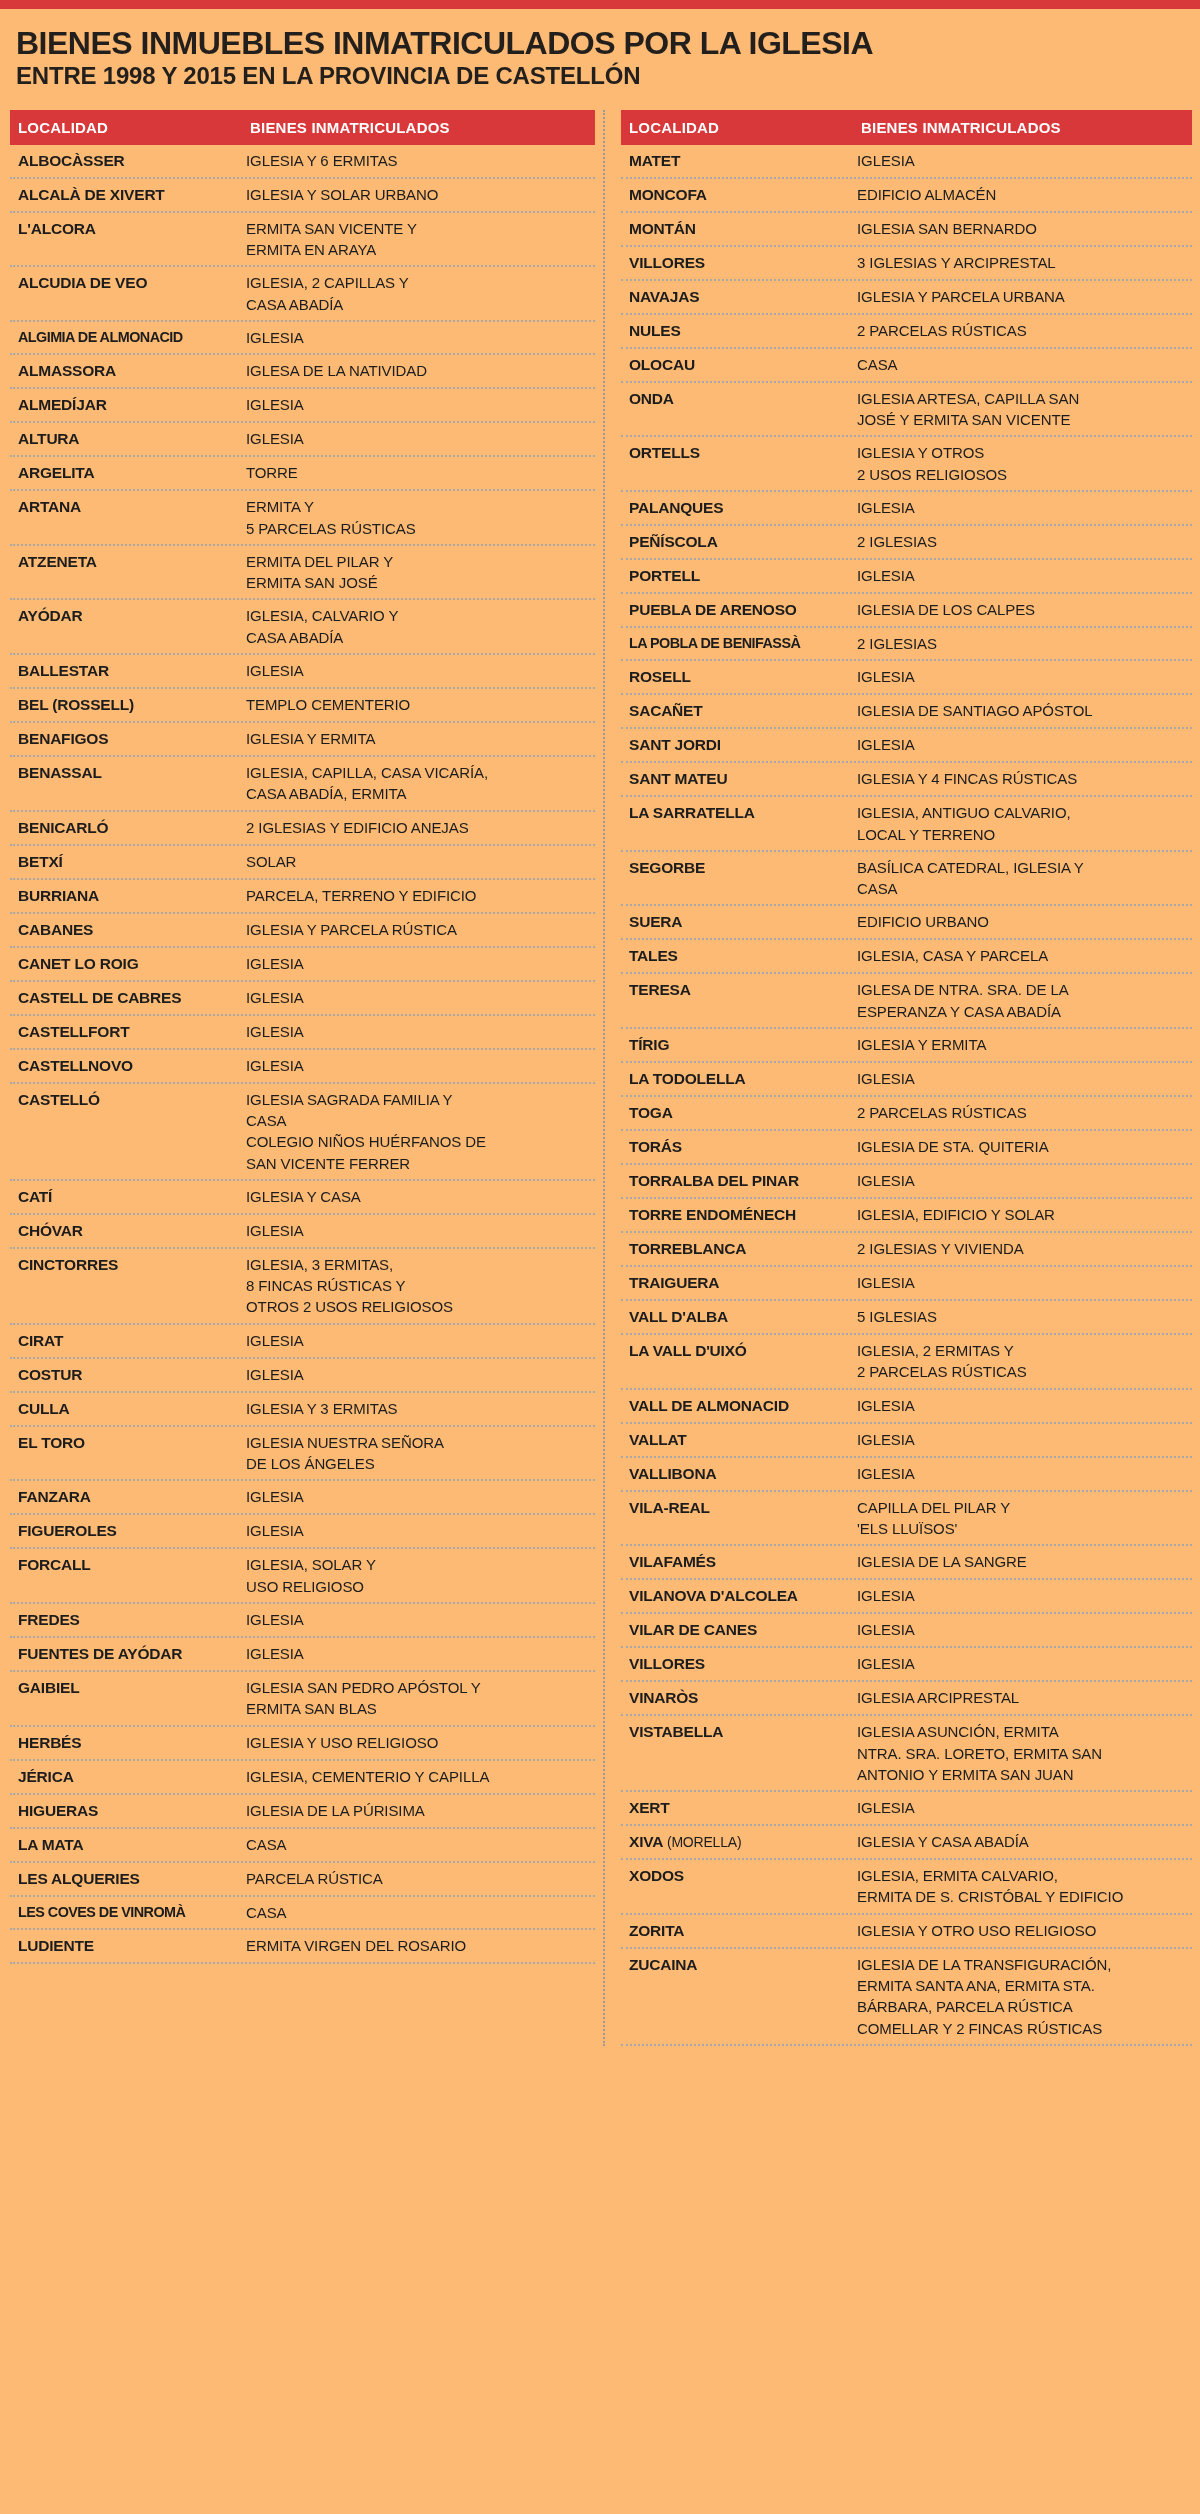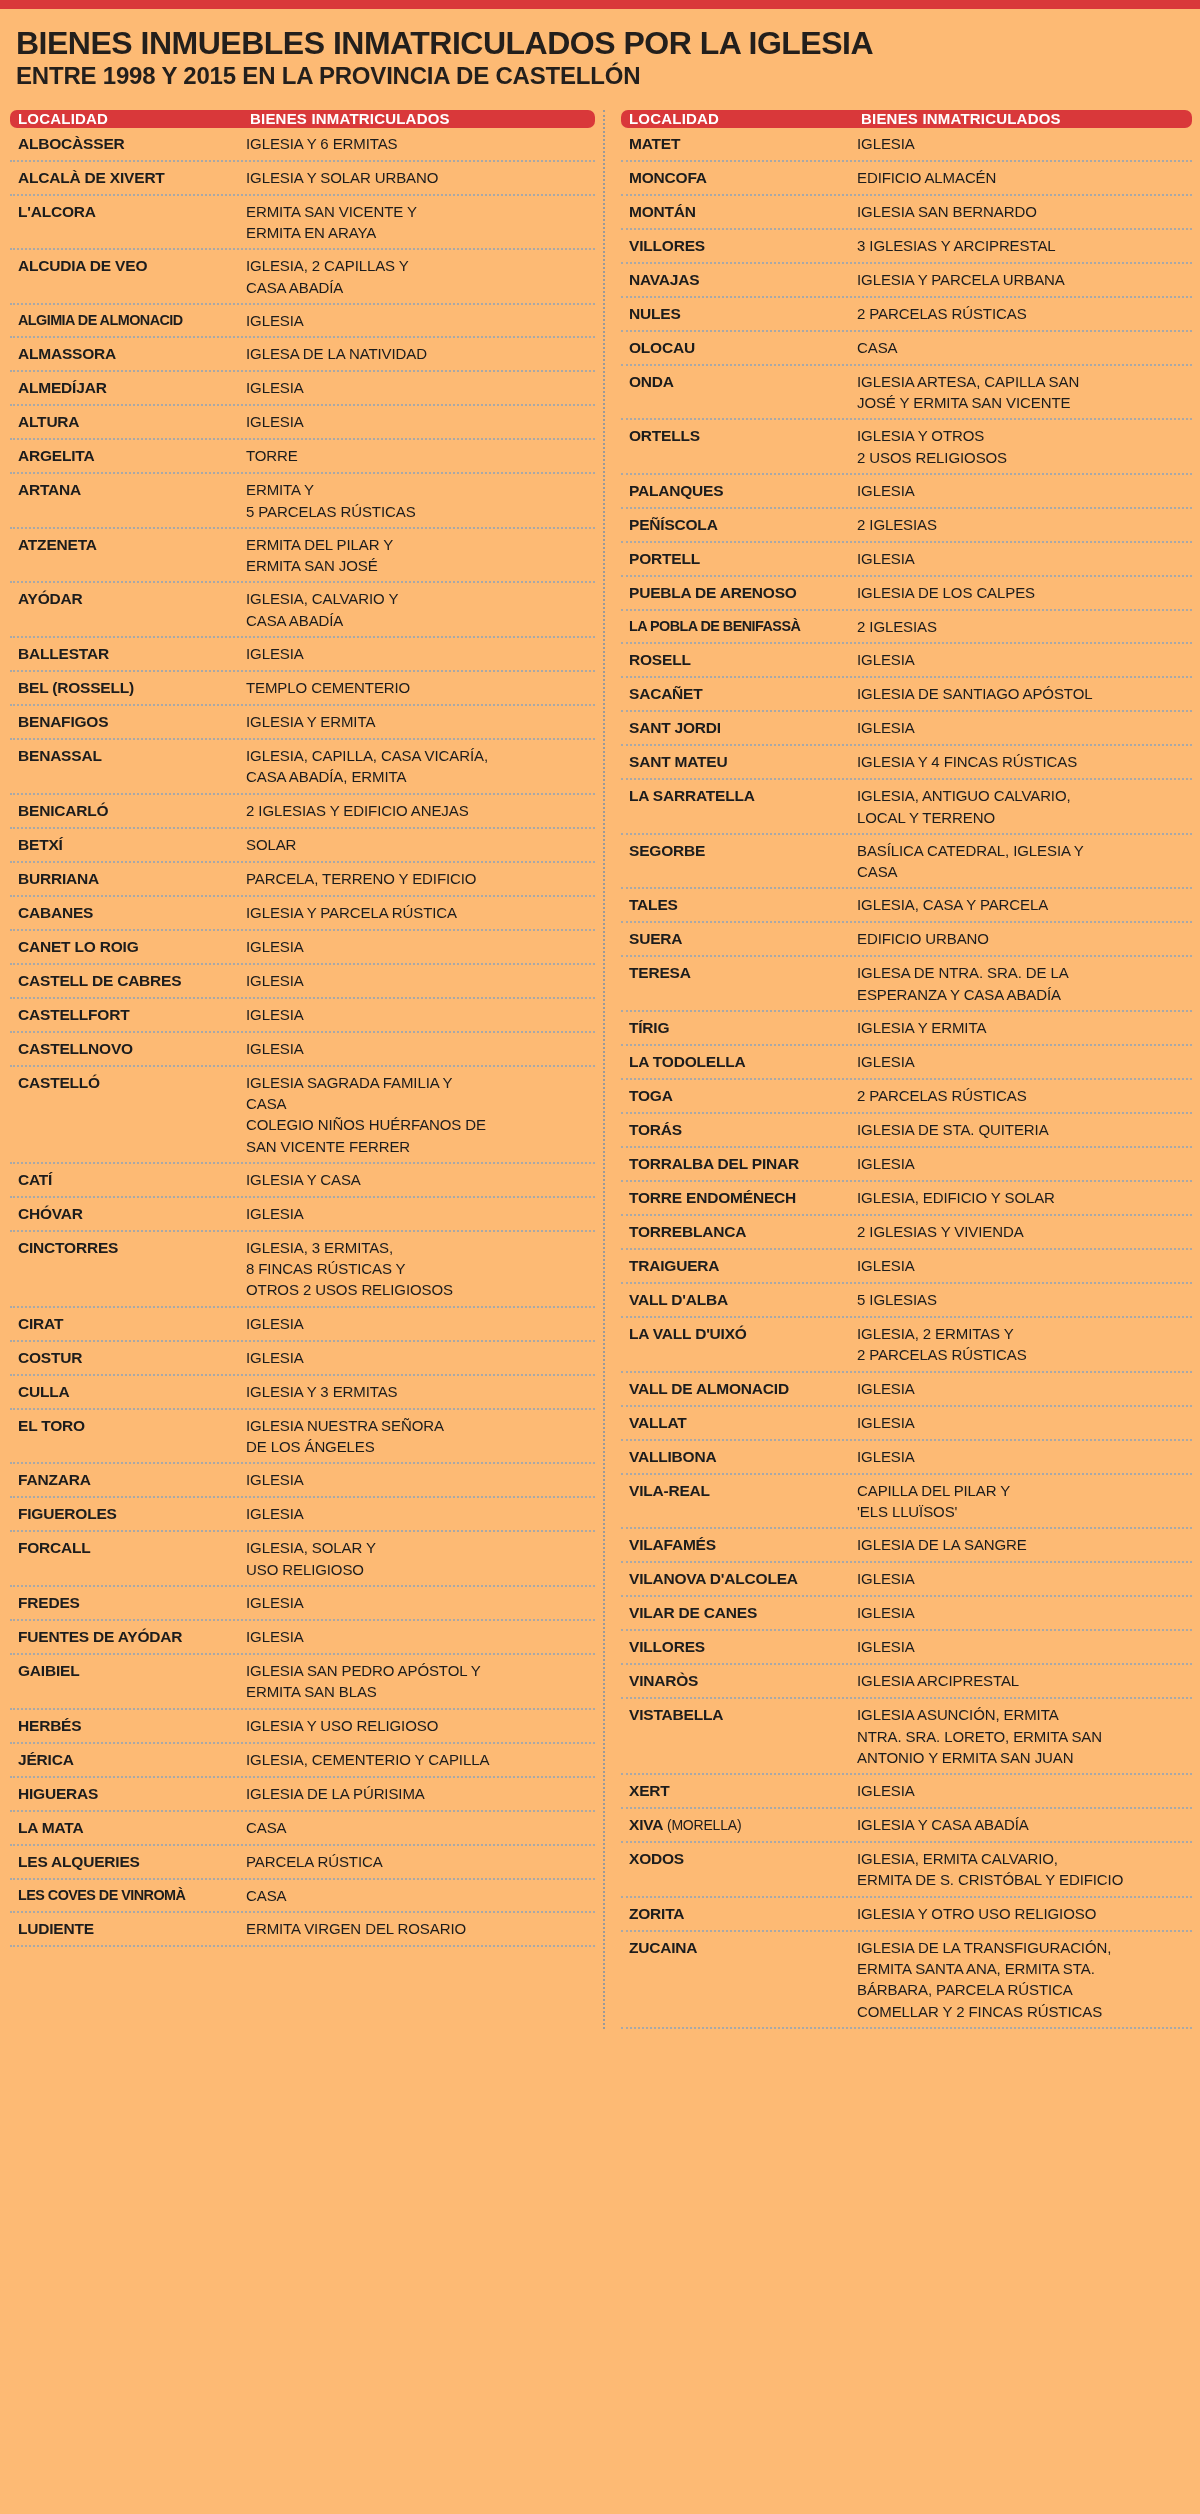--- a/index.html
+++ b/index.html
@@ -57,23 +57,22 @@
   .col.right {
     padding-left: 16px;
     border-left: 2px dotted #9a9a9a;
     margin-left: 8px;
     width: 589px;
     flex: 0 0 589px;
   }
   .thead {
     display: flex;
     background: #d9383a;
-    height: 18px;
+    height: 35px;
     align-items: center;
-    border-radius: 7px;
   }
   .thead .th {
     color: #ffffff;
     font-size: 15px;
     font-weight: bold;
     letter-spacing: 0.2px;
     padding-left: 8px;
   }
   .th.loc { width: 232px; flex: 0 0 232px; }
   .th.bien { flex: 1 1 auto; }
@@ -549,29 +548,29 @@
             </div>
           </div>
           <div class="trow">
             <div class="cell-loc">SEGORBE</div>
             <div class="cell-bien">
               <span class="ln">BASÍLICA CATEDRAL, IGLESIA Y</span>
               <span class="ln">CASA</span>
             </div>
           </div>
           <div class="trow">
+            <div class="cell-loc">SUERA</div>
+            <div class="cell-bien">
+              <span class="ln">EDIFICIO URBANO</span>
+            </div>
+          </div>
+          <div class="trow">
             <div class="cell-loc">TALES</div>
             <div class="cell-bien">
               <span class="ln">IGLESIA, CASA Y PARCELA</span>
-            </div>
-          </div>
-          <div class="trow">
-            <div class="cell-loc">SUERA</div>
-            <div class="cell-bien">
-              <span class="ln">EDIFICIO URBANO</span>
             </div>
           </div>
           <div class="trow">
             <div class="cell-loc">TERESA</div>
             <div class="cell-bien">
               <span class="ln">IGLESA DE NTRA. SRA. DE LA</span>
               <span class="ln">ESPERANZA Y CASA ABADÍA</span>
             </div>
           </div>
           <div class="trow">

